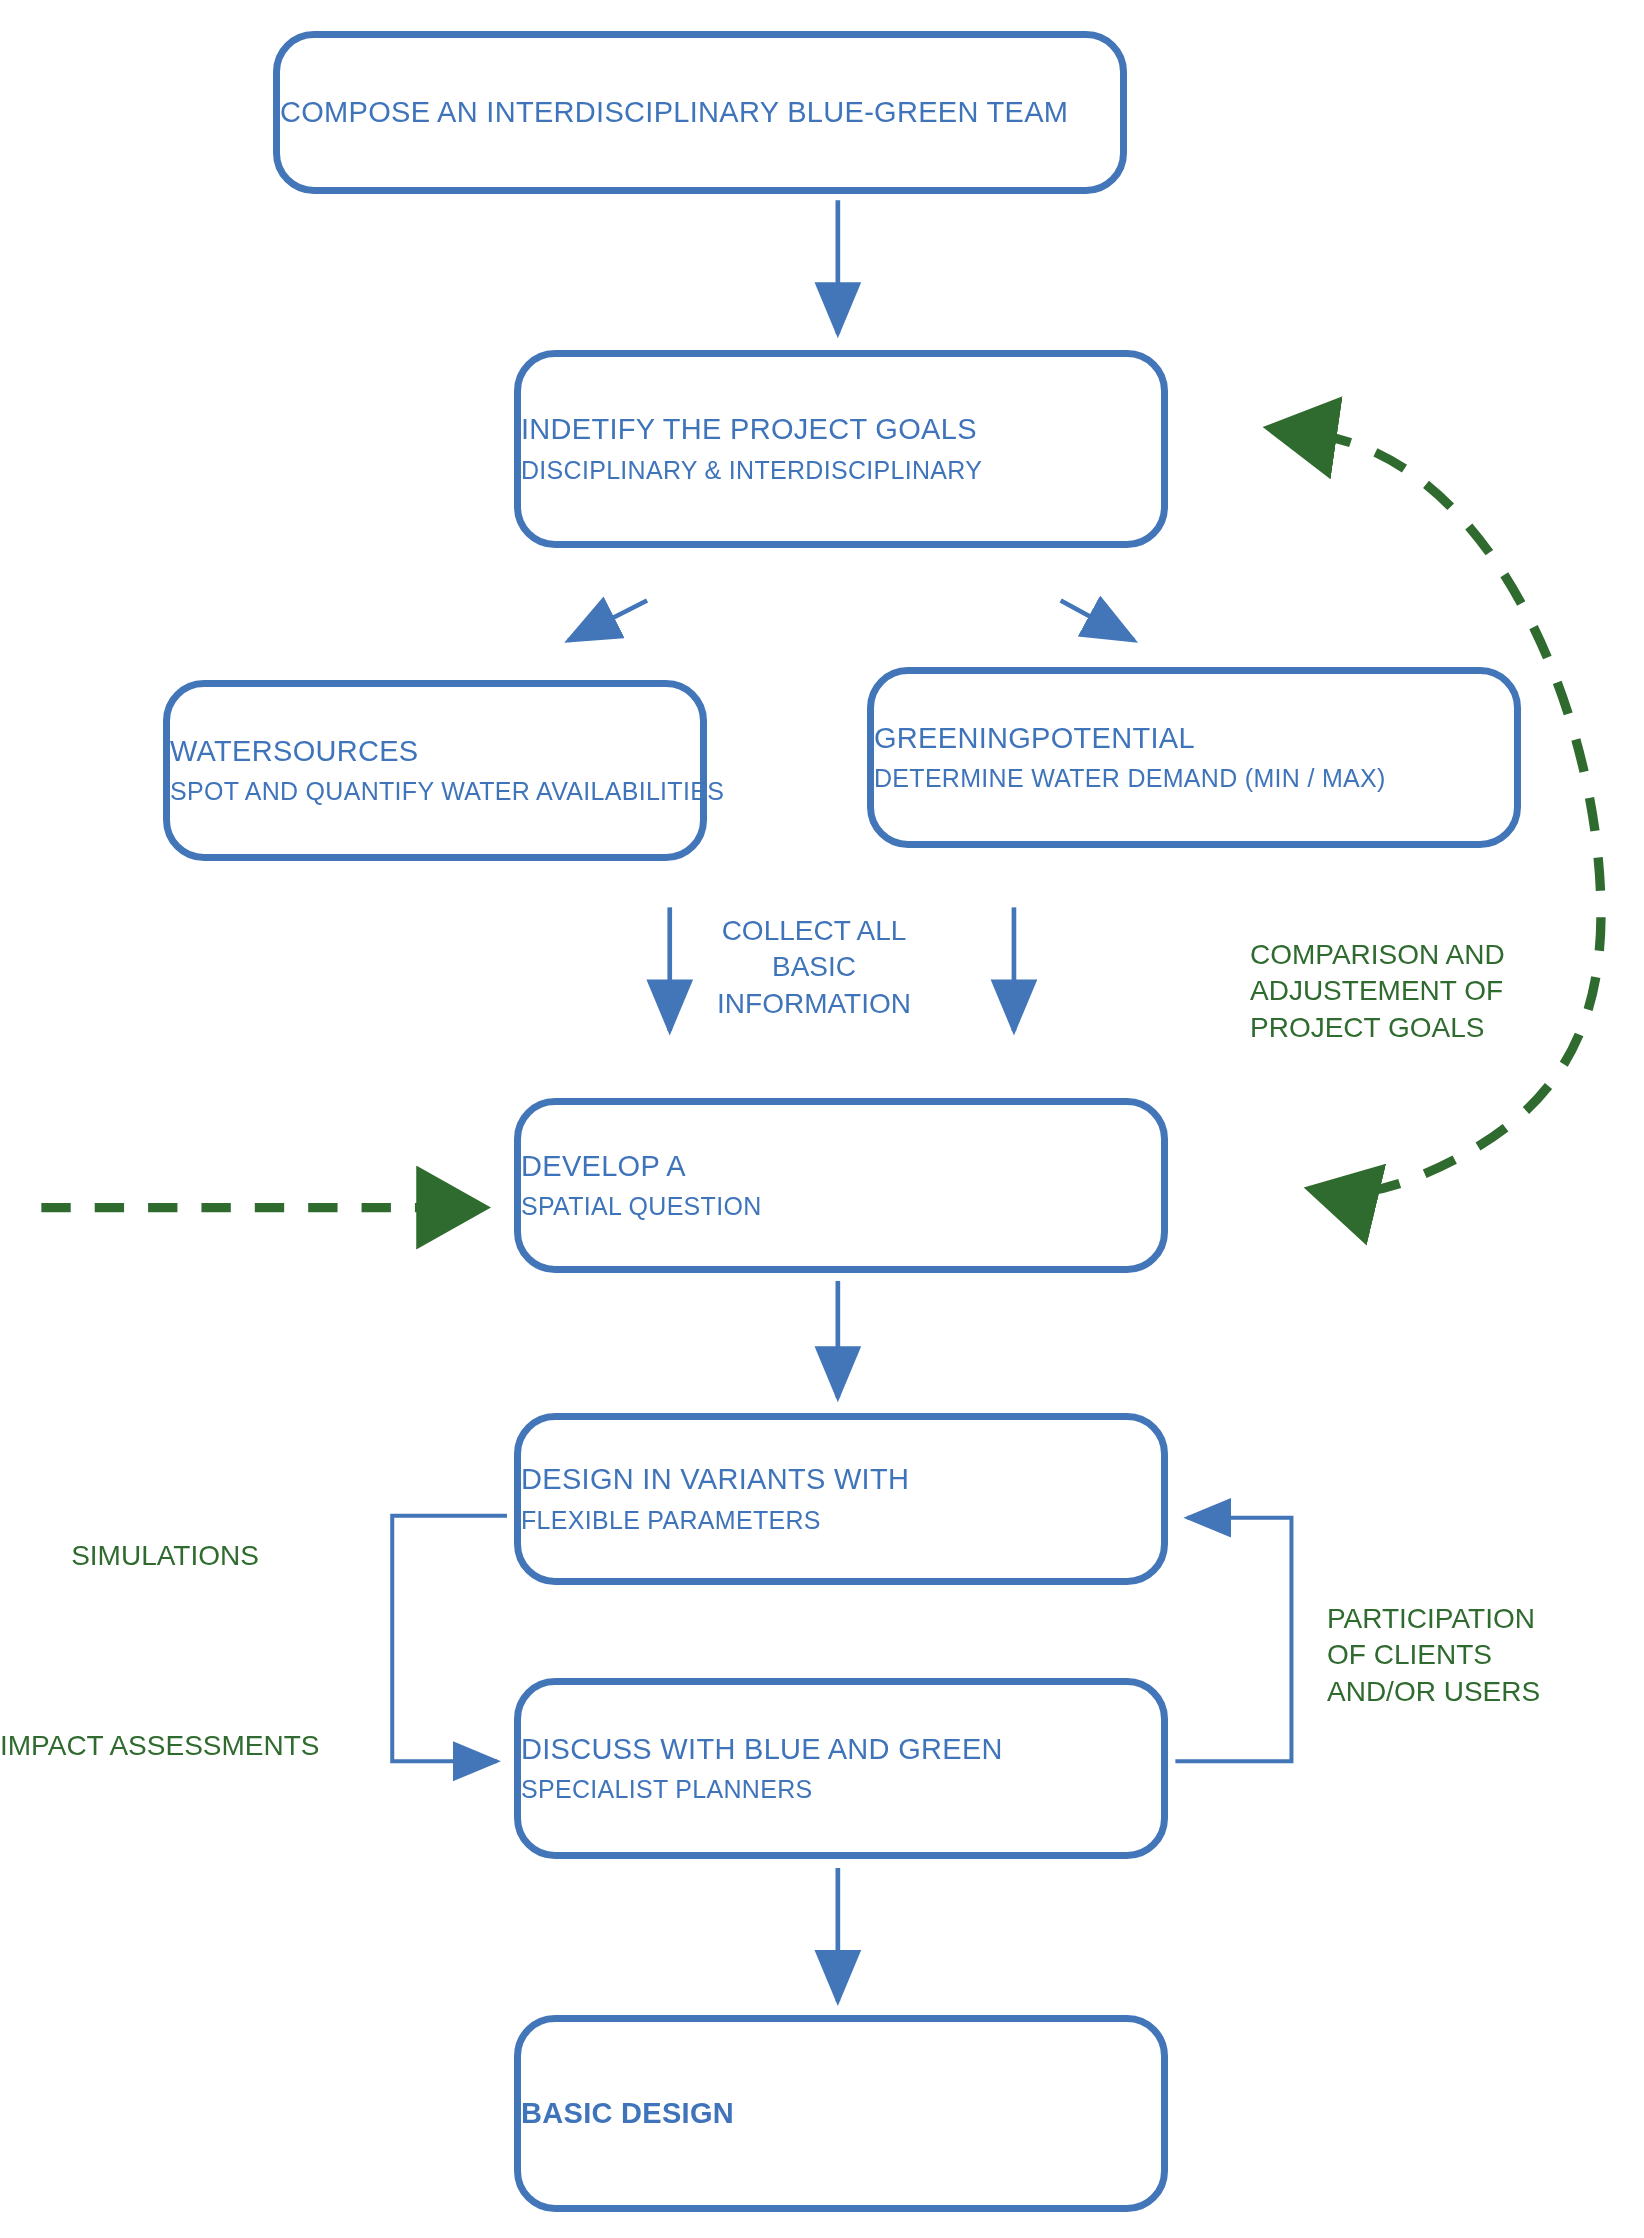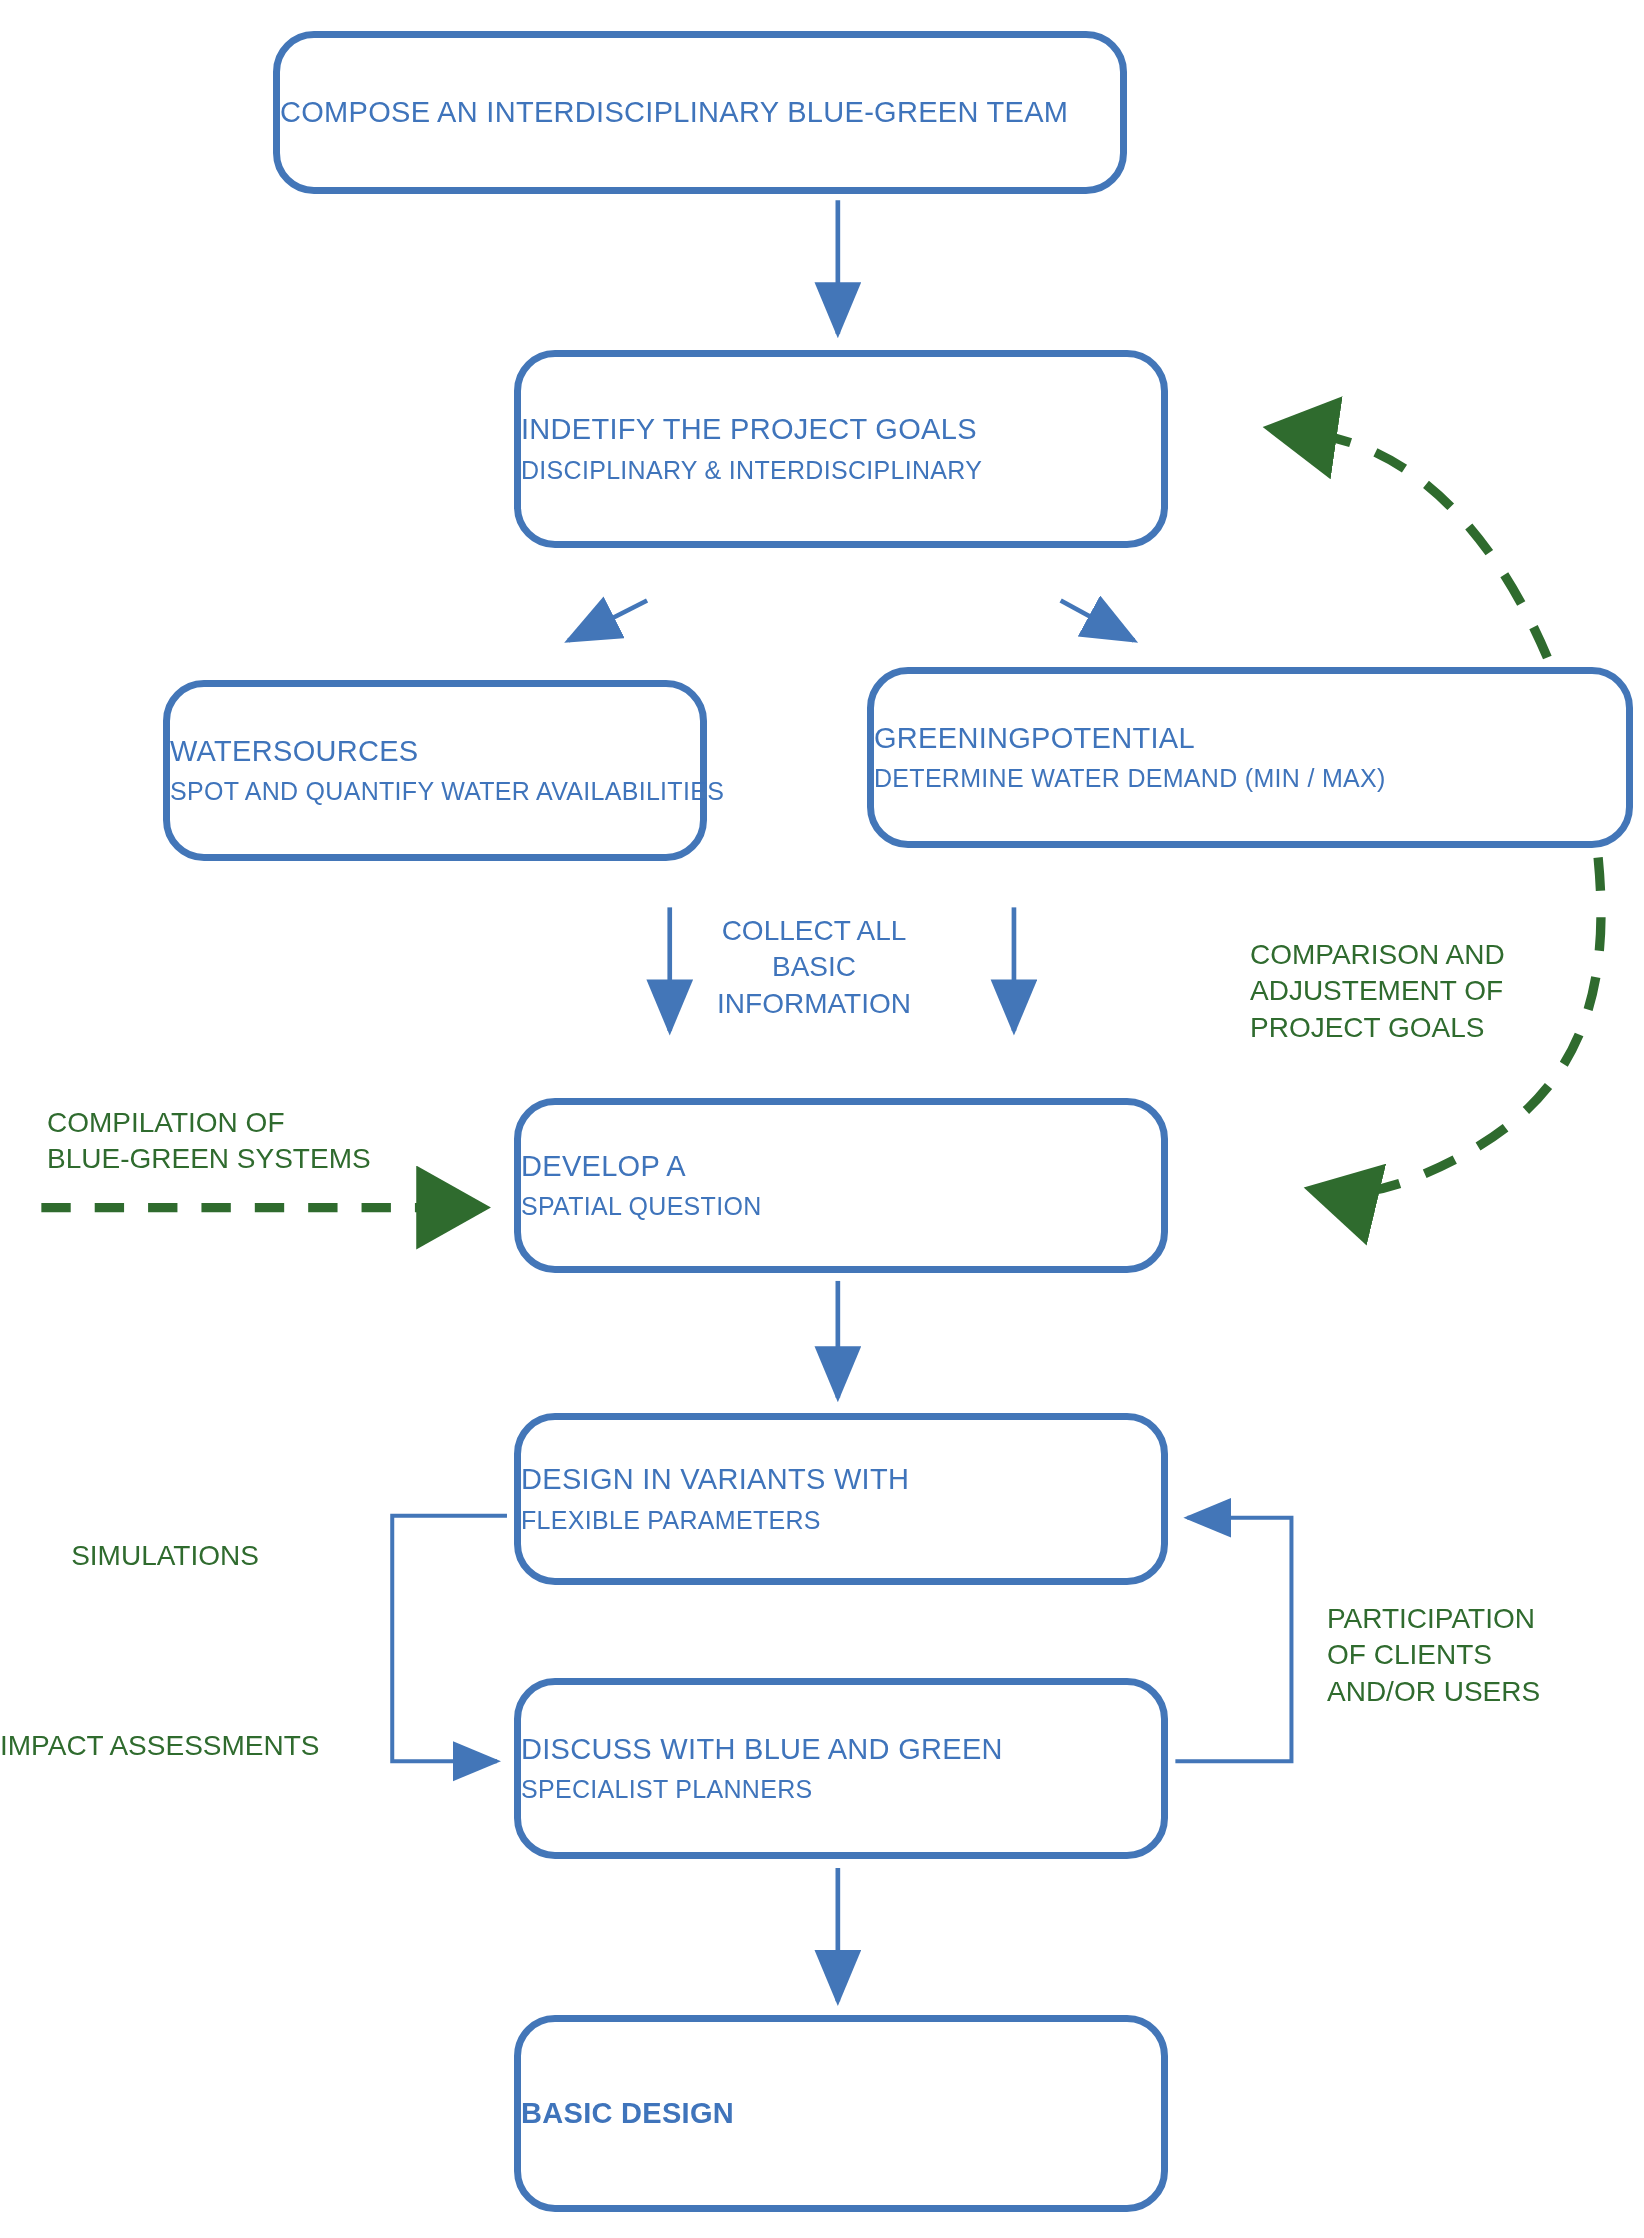--- a/index.html
+++ b/index.html
@@ -48,21 +48,21 @@
     margin-top: 9.3px;
   }
   .node.bold .line-primary {
     font-weight: bold;
   }
 
   
   #node-compose      { left: 273px;  top: 31px;   width: 854px; height: 163px; }
   #node-goals        { left: 514px;  top: 350px;  width: 654px;  height: 198px; }
   #node-watersources { left: 163px;  top: 667px; width: 544px;  height: 181px; margin-top: 13px; }
-  #node-greening     { left: 867px; top: 667px; width: 766px;  height: 181px; }
+  #node-greening     { left: 867px; top: 667px; width: 654px;  height: 181px; }
   #node-spatial      { left: 514px;  top: 1098px; width: 654px;  height: 175px; }
   #node-design       { left: 514px;  top: 1413px; width: 654px;  height: 172px; }
   #node-discuss      { left: 514px;  top: 1678px; width: 654px;  height: 181px; }
   #node-final        { left: 514px;  top: 2015px; width: 654px;  height: 197px; }
 
   
   .label {
     position: absolute;
     text-align: center;
     line-height: 1.30;
@@ -173,22 +173,20 @@
   </div>
 
   <div class="label blue" id="label-collect">COLLECT ALL
 BASIC
 INFORMATION</div>
 
   <div class="label green" id="label-comparison">COMPARISON AND
 ADJUSTEMENT OF
 PROJECT GOALS</div>
 
-  <div class="label green" id="label-compilation">COMPILATION OF
-BLUE-GREEN SYSTEMS</div>
 
   <div class="label green" id="label-simulations">SIMULATIONS</div>
 
   <div class="label green" id="label-impact">IMPACT ASSESSMENTS</div>
 
   <div class="label green" id="label-participation">PARTICIPATION
 OF CLIENTS
 AND/OR USERS</div>
 
 </div>

